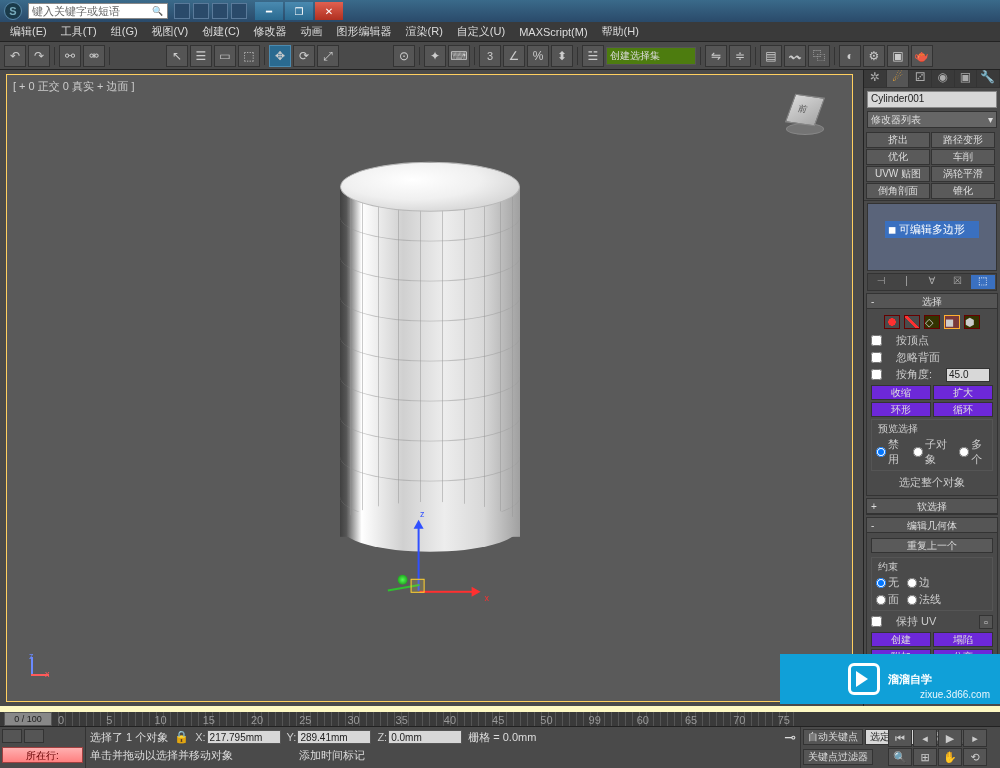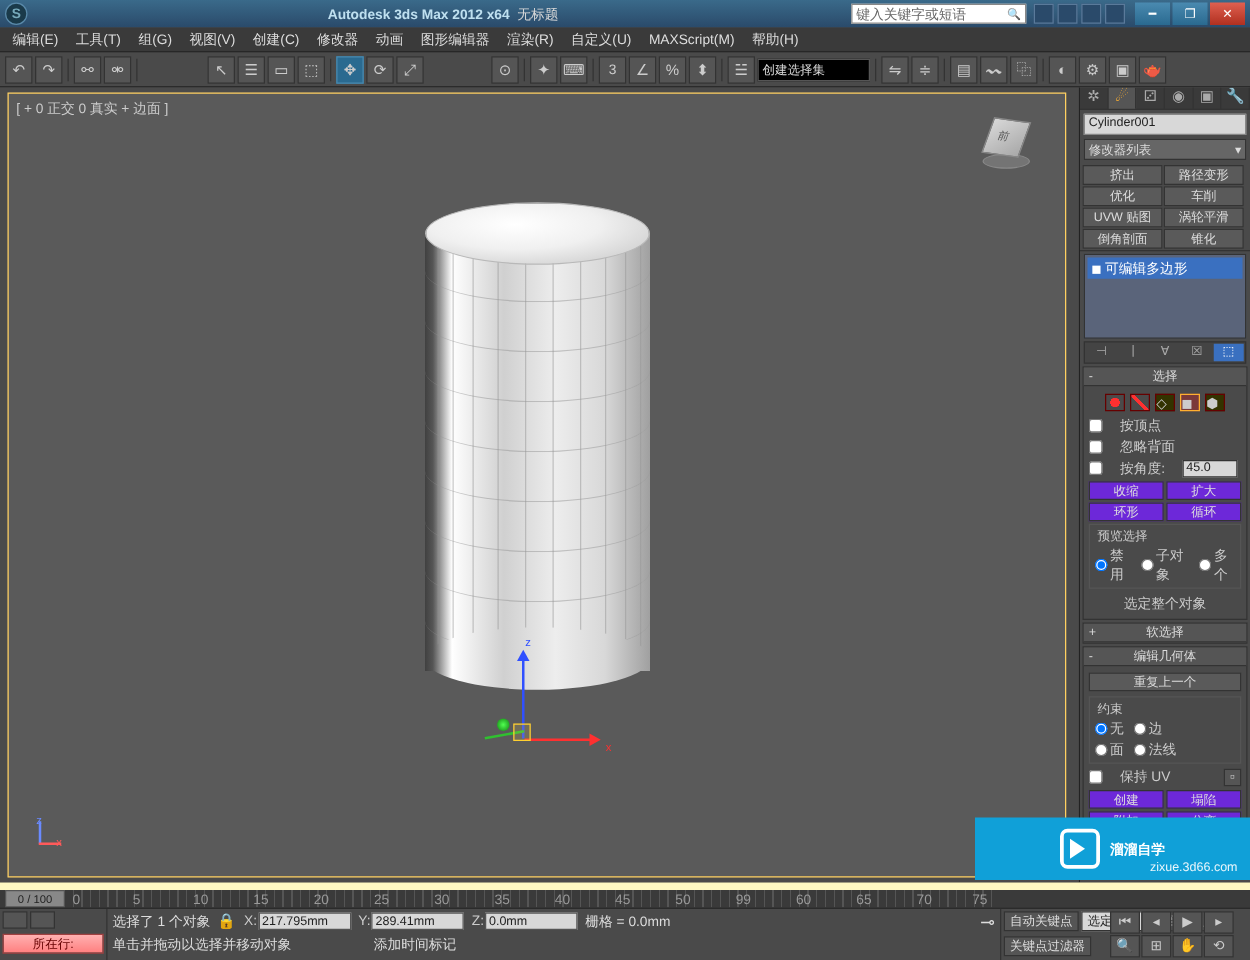--- a/index.html
+++ b/index.html
@@ -16,21 +16,21 @@
 .win-btn { width:28px; height:18px; display:flex; align-items:center; justify-content:center; font-size:10px; color:#fff; margin-left:2px;}
 .win-min,.win-max { background:linear-gradient(#4a8ab0,#2a6a90);}
 .win-close { background:linear-gradient(#e06050,#b03020);}
 .menu-bar { height:20px; background:#3a3a3a; display:flex; align-items:center; padding:0 4px; gap:2px; border-bottom:1px solid #222;}
 .menu-item { padding:2px 6px; color:#ddd; cursor:default;}
 .toolbar { height:28px; background:#4a4a4a; border-bottom:1px solid #222; display:flex; align-items:center; padding:0 4px; gap:2px;}
 .tb-btn { width:22px; height:22px; background:#555; border:1px solid #333; display:flex; align-items:center; justify-content:center; font-size:12px; color:#ccc;}
 .tb-btn.active { background:#2a6a90; border-color:#4a8ab0;}
 .tb-sep { width:1px; height:18px; background:#333; margin:0 2px;}
 .tb-drop { width:50px; height:18px; background:#666; border:1px solid #333; color:#ddd; font-size:10px; padding:0 3px; display:flex; align-items:center;margin-top:48px;}
-.tb-drop-wide { width:90px; height:18px; background:#000000; border:1px solid #555; color:#ddd; font-size:10px; padding:0 3px; display:flex; align-items:center;}
+.tb-drop-wide { width:90px; height:18px; background:#4d7c0f; border:1px solid #555; color:#ddd; font-size:10px; padding:0 3px; display:flex; align-items:center;}
 .main-area { position:absolute; top:70px; left:0; right:0; bottom:62px; display:flex;}
 .viewport-wrap { flex:1; position:relative; background:#4a4a4a; }
 .viewport { position:absolute; top:4px; left:6px; right:10px; bottom:4px; background:#5a5a5a; border:1px solid #ffd060;}
 .vp-label { position:absolute; top:4px; left:6px; color:#ccc; font-size:11px;}
 .axis-small { position:absolute; left:16px; bottom:22px; width:26px; height:26px;}
 .axis-small .z { position:absolute; left:6px; top:-2px; color:#6a8aff; font-size:9px;}
 .axis-small .x { position:absolute; left:22px; bottom:0px; color:#ff5a5a; font-size:9px;}
 .axis-small .zl { position:absolute; left:8px; top:4px; width:2px; height:18px; background:#6a8aff;}
 .axis-small .xl { position:absolute; left:8px; bottom:3px; width:18px; height:2px; background:#ff5a5a;}
 .cylinder { position:absolute; left:50%; top:50%; transform:translate(-50%,-58%); width:180px; height:390px;}
@@ -55,21 +55,21 @@
 .nav-cube .ring { position:absolute; bottom:-2px; left:4px; width:38px; height:12px; border:1px solid #888; border-radius:50%; background:rgba(180,180,180,0.3);}
 .cmd-panel { width:137px; background:#4a4a4a; border-left:1px solid #222; display:flex; flex-direction:column; overflow:hidden;}
 .cmd-tabs { height:18px; display:flex; border-bottom:1px solid #333; background:#3a3a3a;}
 .cmd-tabs span { flex:1; text-align:center; font-size:12px; color:#aaa; border-right:1px solid #333;}
 .cmd-tabs span.active { background:#555; color:#ffb030;}
 .obj-name { height:17px; background:#d8d8d8; color:#222; margin:3px; padding:1px 3px; font-size:10px; border:1px solid #888;}
 .mod-list { height:17px; background:#666; color:#ddd; margin:0 3px 3px; padding:1px 3px; font-size:10px; border:1px solid #333; display:flex; align-items:center;}
 .mod-list::after { content:'▾'; margin-left:auto;}
 .btn-grid { display:flex; flex-wrap:wrap; padding:1px 2px; gap:1px; border-bottom:1px solid #333;}
 .btn-grid button { width:64px; height:16px; background:#5a5a5a; border:1px solid #333; color:#ddd; font-size:10px;}
-.stack-list { height:68px; background:#5a647a; border:1px solid #333; margin:2px 3px; padding:2px;}
+.stack-list { height:68px; background:#5a647a; border:1px solid #333; margin:2px 3px; padding:17px;}
 .stack-item { background:#3a70c0; color:#fff; padding:1px 3px; font-size:10px;}
 .stack-ctrl { height:18px; margin:0 3px 2px; display:flex; gap:1px; background:#444; border:1px solid #333; padding:1px;}
 .stack-ctrl span { flex:1; text-align:center; color:#aaa; font-size:10px;}
 .rollout { margin:0 2px 2px; border:1px solid #333; background:#4a4a4a;}
 .rollout-hdr { height:15px; background:#555; color:#ddd; font-size:10px; text-align:center; border-bottom:1px solid #333; position:relative; line-height:15px;}
 .rollout-hdr::before { content:'-'; position:absolute; left:4px;}
 .rollout-hdr.plus::before { content:'+';}
 .rollout-body { padding:3px 4px; font-size:10px; color:#ccc;}
 .sel-icons { display:flex; gap:4px; justify-content:center; padding:3px 0;}
 .sel-icon { width:16px; height:14px; border:1px solid #660000; background:#330;}
@@ -110,21 +110,20 @@
 .watermark { position:absolute; right:0; bottom:64px; width:220px; height:50px; background:#10a0d8; display:flex; align-items:center; justify-content:center; color:#fff; font-size:22px; font-weight:bold; gap:8px; z-index:20;}
 .watermark .play { width:32px; height:32px; border:3px solid #fff; border-radius:6px; display:flex; align-items:center; justify-content:center;}
 .watermark .play::after { content:''; border:8px solid transparent; border-left:12px solid #fff; margin-left:4px;}
 .watermark .sub { position:absolute; bottom:4px; right:10px; font-size:10px; font-weight:normal; opacity:0.9;}
 </style>
 </head>
 <body>
 
 <div class="title-bar">
   <div class="title-logo">S</div>
-  <div class="title-text"><b>Autodesk 3ds Max  2012  x64</b>&nbsp;&nbsp;<span>无标题</span></div>
   <div class="search-box">
       <span>键入关键字或短语</span>
     </div>
   <div class="title-icons">
       <span></span>
       <span></span>
       <span></span>
       <span></span>
     </div>
   <div class="win-btns">

